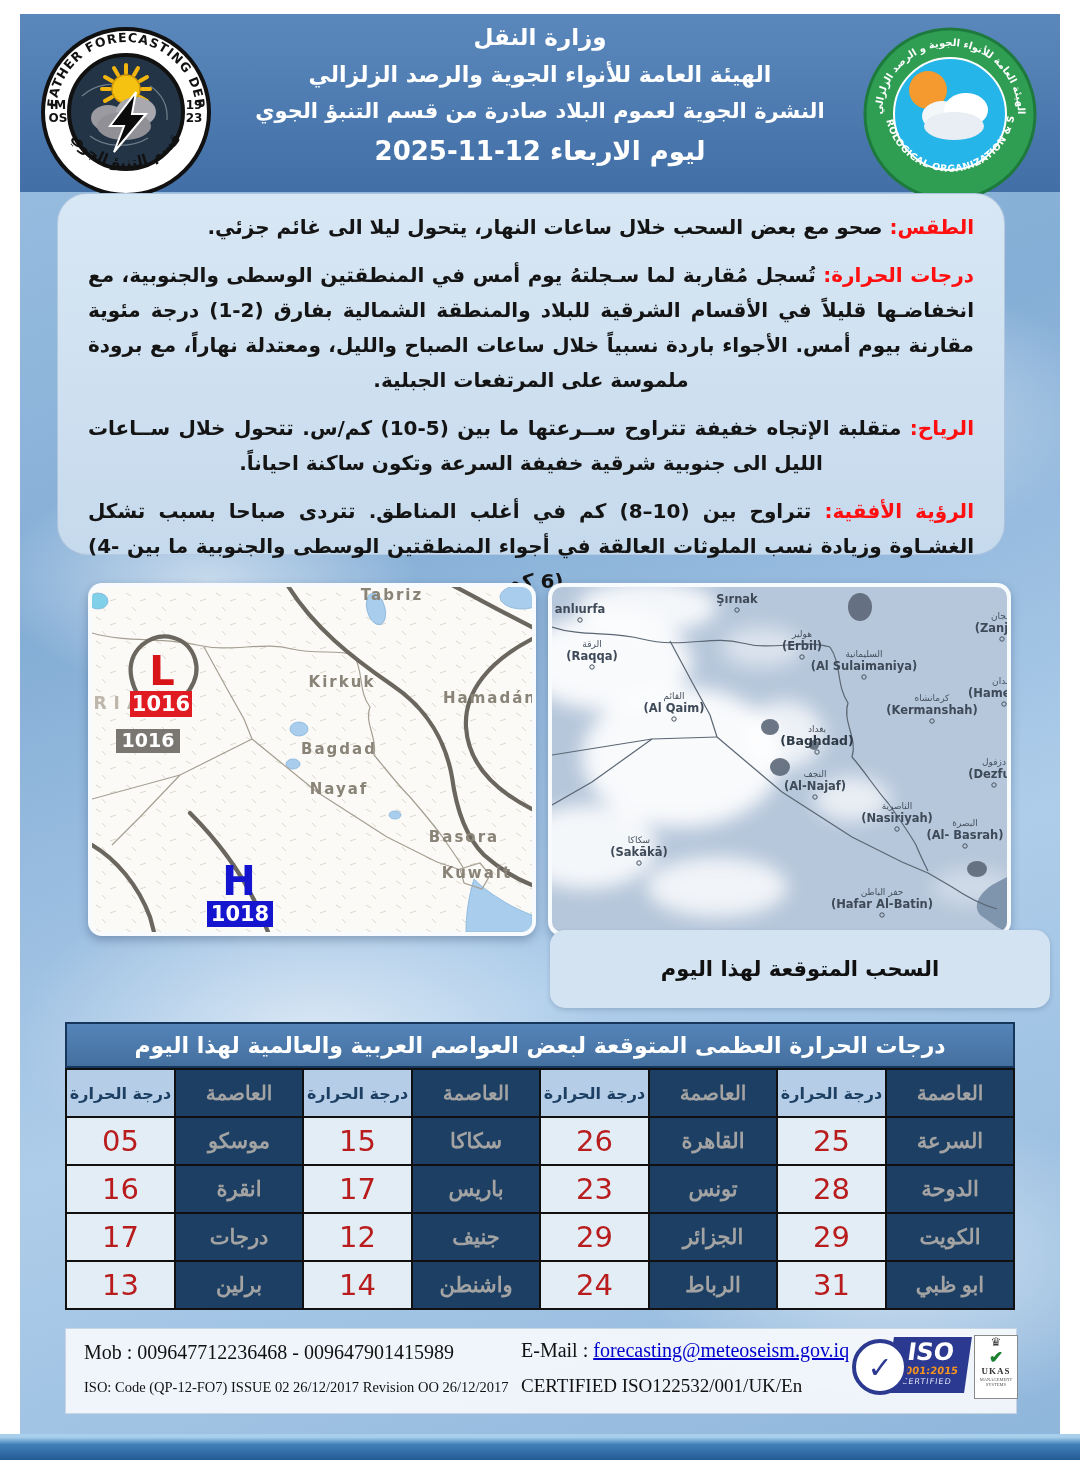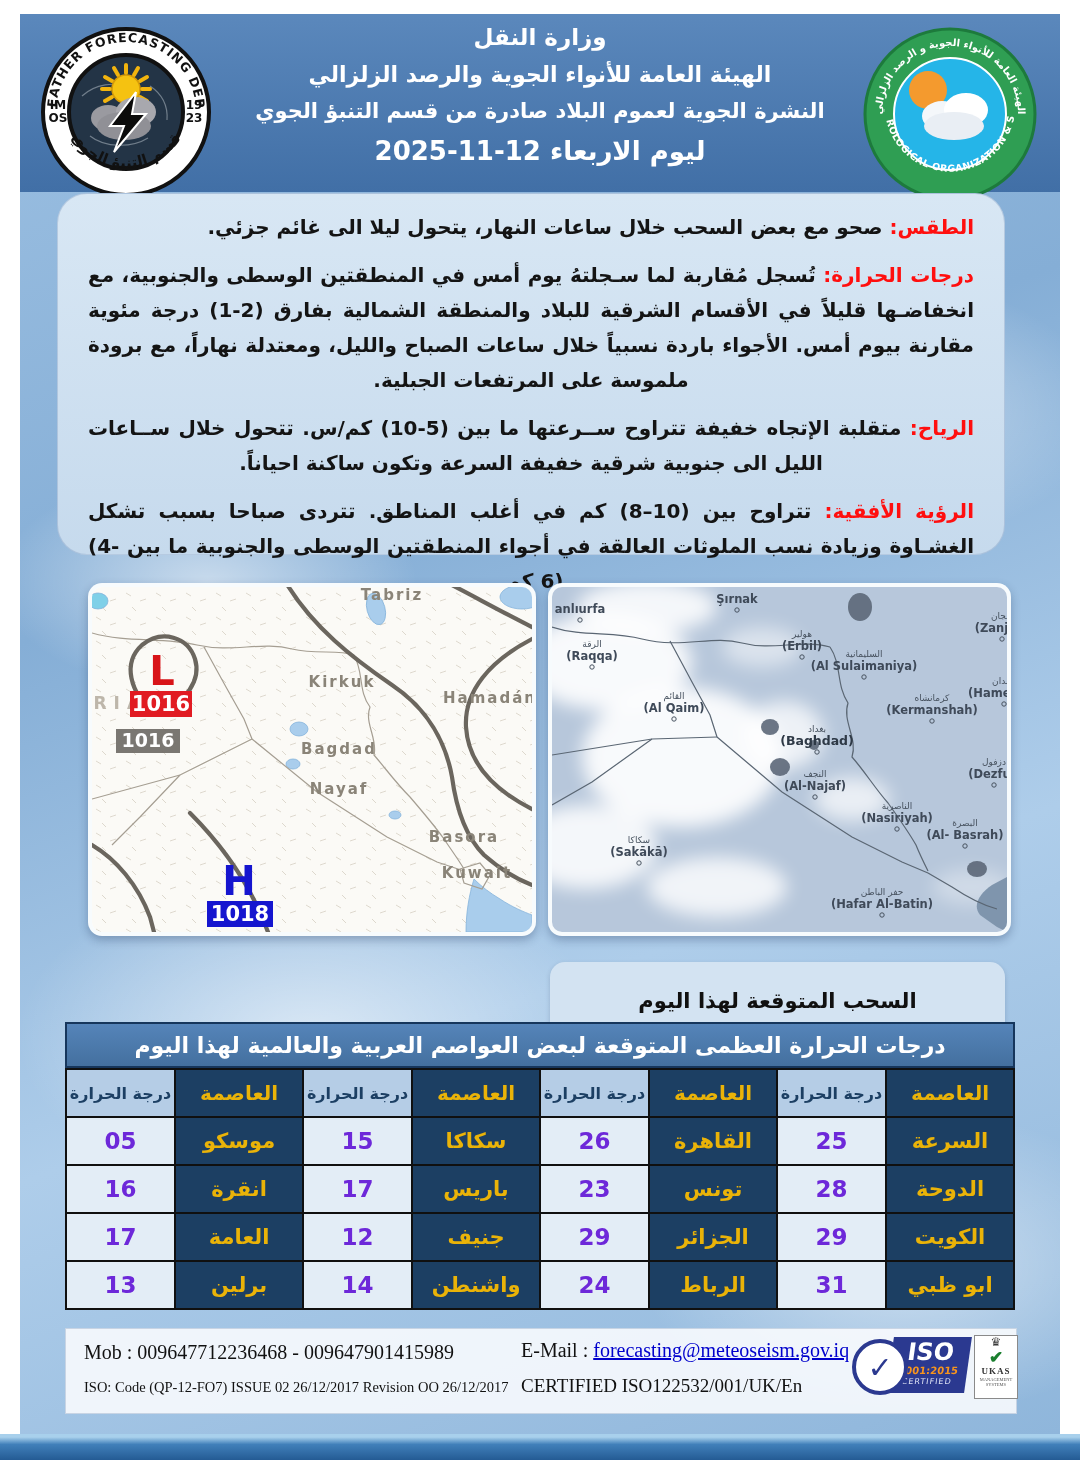--- a/index.html
+++ b/index.html
@@ -34,35 +34,35 @@
   .lbl{color:#ff0f0f;}
   
   .map-frame{position:absolute;top:583px;border:4px solid rgba(246,250,253,.85);border-radius:14px;
              overflow:hidden;box-shadow:0 4px 10px rgba(20,40,80,.3);background:#fff;text-decoration:underline;}
   .map-frame.pressure{left:88px;width:440px;height:345px;}
   .map-frame.clouds{left:548px;width:455px;height:345px;}
   .caption{position:absolute;top:930px;height:78px;background:#d3e3f2;border-radius:15px;
            display:flex;align-items:center;justify-content:center;direction:rtl;
            font-size:21px;font-weight:bold;color:#101010;box-shadow:0 2px 5px rgba(20,40,80,.18);}
   .caption.pressure{left:90px;width:440px;}
-  .caption.clouds{left:550px;width:455px;margin-top:32px;}
+  .caption.clouds{left:550px;width:500px;}
   
   .tbl-title{position:absolute;left:65px;top:1022px;width:950px;height:46px;box-sizing:border-box;
     background:linear-gradient(180deg,#5584b9,#44709f);border:2px solid #16365c;direction:rtl;
     display:flex;align-items:center;justify-content:center;color:#fff;font-weight:bold;font-size:22px;}
   
   .temps{position:absolute;left:65px;top:1068px;width:950px;border-collapse:collapse;direction:rtl;}
   .temps th,.temps td{border:2px solid #101010;text-align:center;vertical-align:middle;padding:0;}
   .temps tr{height:48px;}
   .temps th:nth-child(odd),.temps td:nth-child(odd){width:13.5%;}
   .temps th:nth-child(even),.temps td:nth-child(even){width:11.5%;}
-  .temps .cap{background:#1c3f63;color:#eab308;font-weight:bold;font-size:21px;}
+  .temps .cap{background:#1c3f63;color:#a3a3a3;font-weight:bold;font-size:21px;font-family:Liberation Serif, serif;}
   .temps th.cap{font-size:20px;}
   .temps th.temp{background:#b5cde6;color:#1c3f63;font-weight:bold;font-size:16px;}
-  .temps td.tempv{background:#e3edf6;color:#6d28d9;font-weight:bold;font-size:23px;
+  .temps td.tempv{background:#e3edf6;color:#b91c1c;font-weight:normal;font-size:29px;
                   font-family:"DejaVu Sans",sans-serif;}
   
   .footer-band{position:absolute;left:65px;top:1328px;width:950px;height:84px;
     background:rgba(250,252,254,.88);border:1px solid rgba(160,180,205,.5);}
   .footer-band>div{position:absolute;font-family:"Liberation Serif",serif;color:#111;}
   .f-mob{left:18px;top:12px;font-size:20px;}
   .f-email{left:455px;top:10px;font-size:20px;}
   .f-email a{color:#0000cc;}
   .f-iso-line{left:18px;top:50px;font-size:14.5px;}
   .f-cert{left:455px;top:46px;font-size:19px;}
@@ -355,21 +355,21 @@
           <td class="cap">انقرة</td>
           <td class="tempv">16</td>
         </tr>
         <tr>
           <td class="cap">الكويت</td>
           <td class="tempv">29</td>
           <td class="cap">الجزائر</td>
           <td class="tempv">29</td>
           <td class="cap">جنيف</td>
           <td class="tempv">12</td>
-          <td class="cap">العامة</td>
+          <td class="cap">درجات</td>
           <td class="tempv">17</td>
         </tr>
         <tr>
           <td class="cap">ابو ظبي</td>
           <td class="tempv">31</td>
           <td class="cap">الرباط</td>
           <td class="tempv">24</td>
           <td class="cap">واشنطن</td>
           <td class="tempv">14</td>
           <td class="cap">برلين</td>

